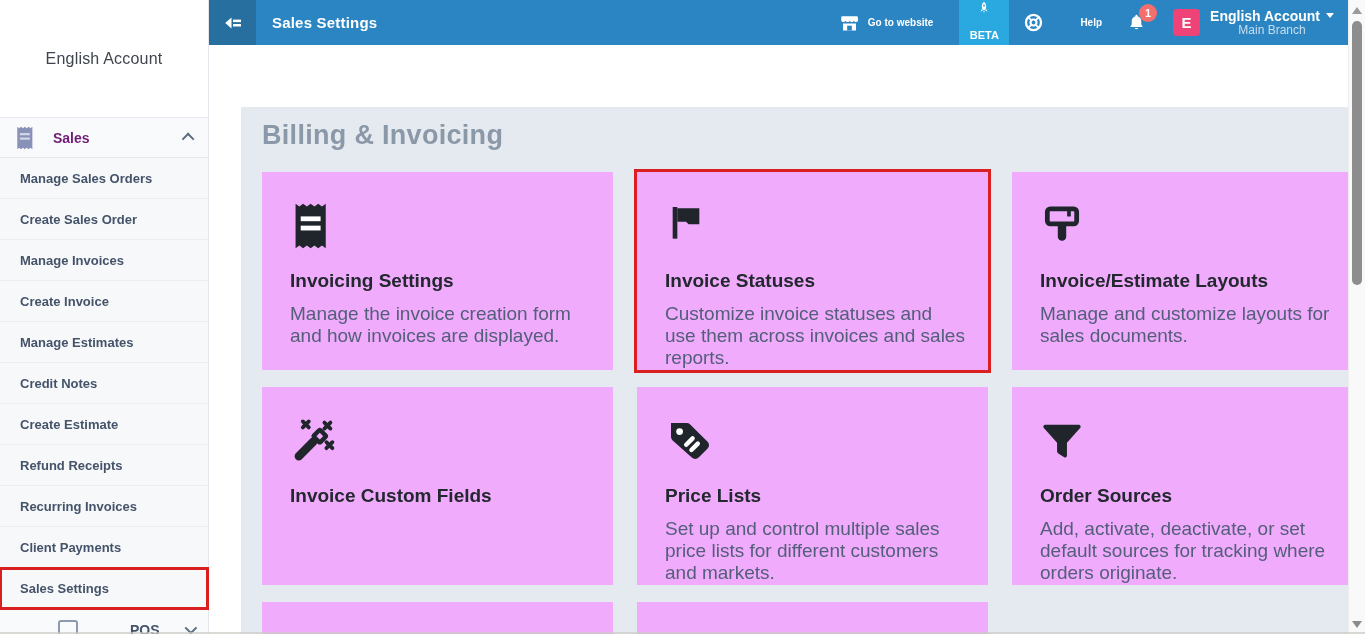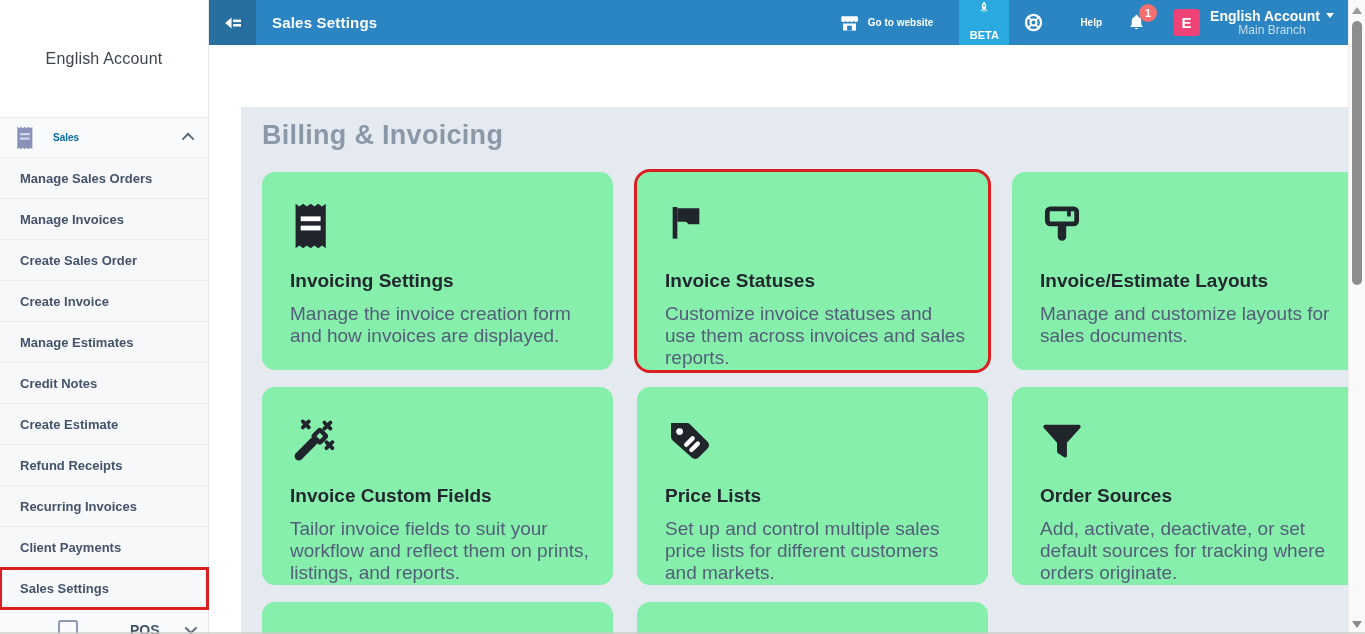--- a/index.html
+++ b/index.html
@@ -9,21 +9,21 @@
     background:#fff; position:relative; color:#3d4d63;
   }
 
   
   .sidebar { position:absolute; left:0; top:0; width:209px; height:634px;
     background:#fff; border-right:1px solid #e3e6ea; z-index:6; }
   .sidebar-header { height:117px; display:flex; align-items:center; justify-content:center;
     background:#fff; font-size:16px; color:#3e454e; letter-spacing:.2px; }
   .sales-row { height:41px; background:#f9fafb; border-top:1px solid #e7e9ec; border-bottom:1px solid #e7e9ec;
     display:flex; align-items:center; padding:0 14px; cursor:pointer; }
-  .sales-row .label { font-size:10px; font-weight:bold; color:#0369a1; margin-left:17px; }
+  .sales-row .label { font-size:14px; font-weight:bold; color:#701a75; margin-left:17px; }
   .menu { background:#404040; }
   .menu-item { height:41px; display:flex; align-items:center; padding:0 20px;
     font-size:13px; font-weight:bold; color:#44536a; border-bottom:1px solid #ebedf0;
     background:#f7f8f9; cursor:pointer; }
   .menu-item.annotated { outline:3px solid #d91f1f; outline-offset:-2px; position:relative; z-index:3; }
   .pos-row { height:41px; background:#f9fafb; display:flex; align-items:center; padding:0 14px; cursor:pointer; }
   .pos-box { width:20px; height:19px; border:2.5px solid #8d99b0; border-radius:3px; margin-left:44px; }
   .pos-row .label { font-size:14px; font-weight:bold; color:#44536a; margin-left:52px; }
   .chev { width:9px; height:9px; border-left:2px solid #5b6b80; border-top:2px solid #5b6b80; margin-left:auto; }
   .chev.up { transform:rotate(45deg) translateY(2px); }
@@ -53,21 +53,21 @@
   .user-branch { font-size:12px; color:rgba(255,255,255,.72);text-align:center; }
   .caret-down { width:0; height:0; border-left:4px solid transparent; border-right:4px solid transparent;
     border-top:5px solid #fff; display:inline-block; }
 
   
   .main { position:absolute; left:221px; top:45px; width:1139px; height:589px; background:#fff;margin-left:20px; }
   .content { position:absolute; top:62px; left:0; right:0; bottom:0; background:#e5eaf1; }
   .page-heading { font-size:27px; font-weight:bold; color:#8b98a7; padding:13px 0 0 21px; letter-spacing:.3px; }
   .grid { position:absolute; top:65px; left:21px;
     display:grid; grid-template-columns:repeat(3,351px); column-gap:24px; row-gap:17px; }
-  .card { width:351px; height:198px; background:#86efac; border-radius:13px; padding:30px 28px; cursor:pointer; }
+  .card { width:351px; height:198px; background:#f0abfc; border-radius:0; padding:30px 28px; cursor:pointer; }
   .card.annotated { outline:3px solid #d91f1f; outline-offset:0px; }
   .card-icon { height:50px; color:#20252c; }
   .card-title { font-size:19px; font-weight:bold; color:#23282f; margin-top:18px; }
   .card-desc { font-size:19px; color:#535e79; margin-top:11px; line-height:22px; width:300px; }
   .card.partial { height:198px; }
 
   
   .scrollbar { position:absolute; right:0; top:0; width:17px; height:634px; background:#f9f9f9;
     border-left:1px solid #ededed; z-index:7; }
   .sb-up { position:absolute; top:7px; left:3px; width:0; height:0;
@@ -97,24 +97,24 @@
     </span>
     <span class="label">Sales</span>
     <span class="chev up"></span>
   </div>
 
   <div class="menu">
     <div class="menu-item">
         <span>Manage Sales Orders</span>
       </div>
     <div class="menu-item">
+        <span>Create Sales Order</span>
+      </div>
+    <div class="menu-item">
         <span>Manage Invoices</span>
-      </div>
-    <div class="menu-item">
-        <span>Create Sales Order</span>
       </div>
     <div class="menu-item">
         <span>Create Invoice</span>
       </div>
     <div class="menu-item">
         <span>Manage Estimates</span>
       </div>
     <div class="menu-item">
         <span>Credit Notes</span>
       </div>
@@ -258,21 +258,20 @@
         <div class="card-icon">
           <svg width="48" height="48" viewBox="0 0 24 24" fill="none" stroke="currentColor">
             <path d="M4.4 19.6 11.6 12.4" stroke-width="4.2" stroke-linecap="round"></path>
             <rect x="12.6" y="7.3" width="4.6" height="4.6" rx="0.6" transform="rotate(45 14.9 9.6)" stroke-width="2.2"></rect>
             <path d="M6.4 2.2l3 3M9.4 2.2l-3 3" stroke-width="1.9" stroke-linecap="round"></path>
             <path d="M17.2 2.8l3 3M20.2 2.8l-3 3" stroke-width="1.9" stroke-linecap="round"></path>
             <path d="M18.2 12.6l3 3M21.2 12.6l-3 3" stroke-width="1.9" stroke-linecap="round"></path>
           </svg>
         </div>
         <div class="card-title">Invoice Custom Fields</div>
-        <div class="card-desc">Tailor invoice fields to suit your workflow and reflect them on prints, listings, and reports.</div>
       </div>
 
       <div class="card">
         <div class="card-icon">
           <svg width="48" height="48" viewBox="0 0 24 24" fill="currentColor">
             <path d="M3 3h7.8a2.5 2.5 0 0 1 1.8.7l8.7 8.7a2.4 2.4 0 0 1 0 3.4l-4.5 4.5a2.4 2.4 0 0 1-3.4 0L3.7 11.6A2.5 2.5 0 0 1 3 9.8z"></path>
             <circle cx="7.3" cy="7.3" r="1.7" fill="#fff"></circle>
             <path d="M10.6 13.9l3.2-3.2M13.2 16.5l3.2-3.2" stroke="#fff" stroke-width="2.2" stroke-linecap="round"></path>
           </svg>
         </div>

